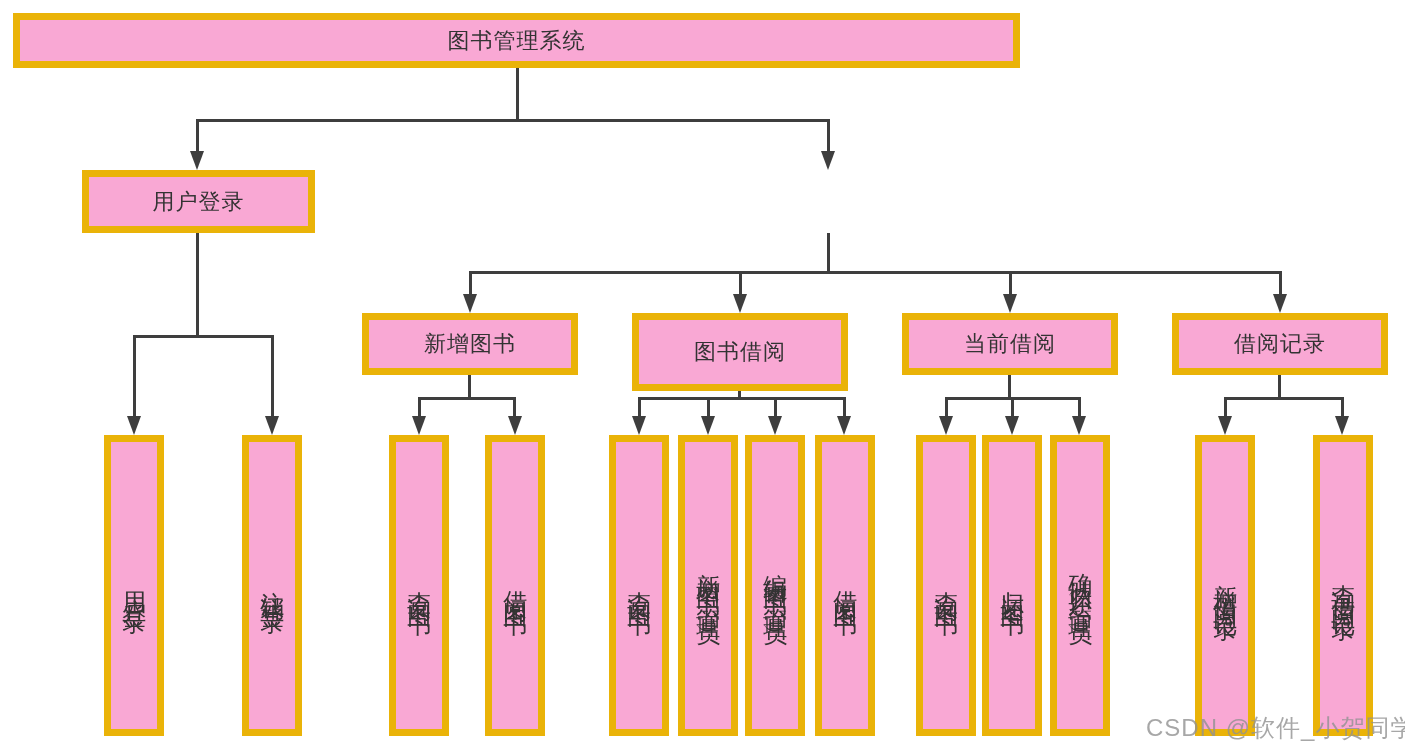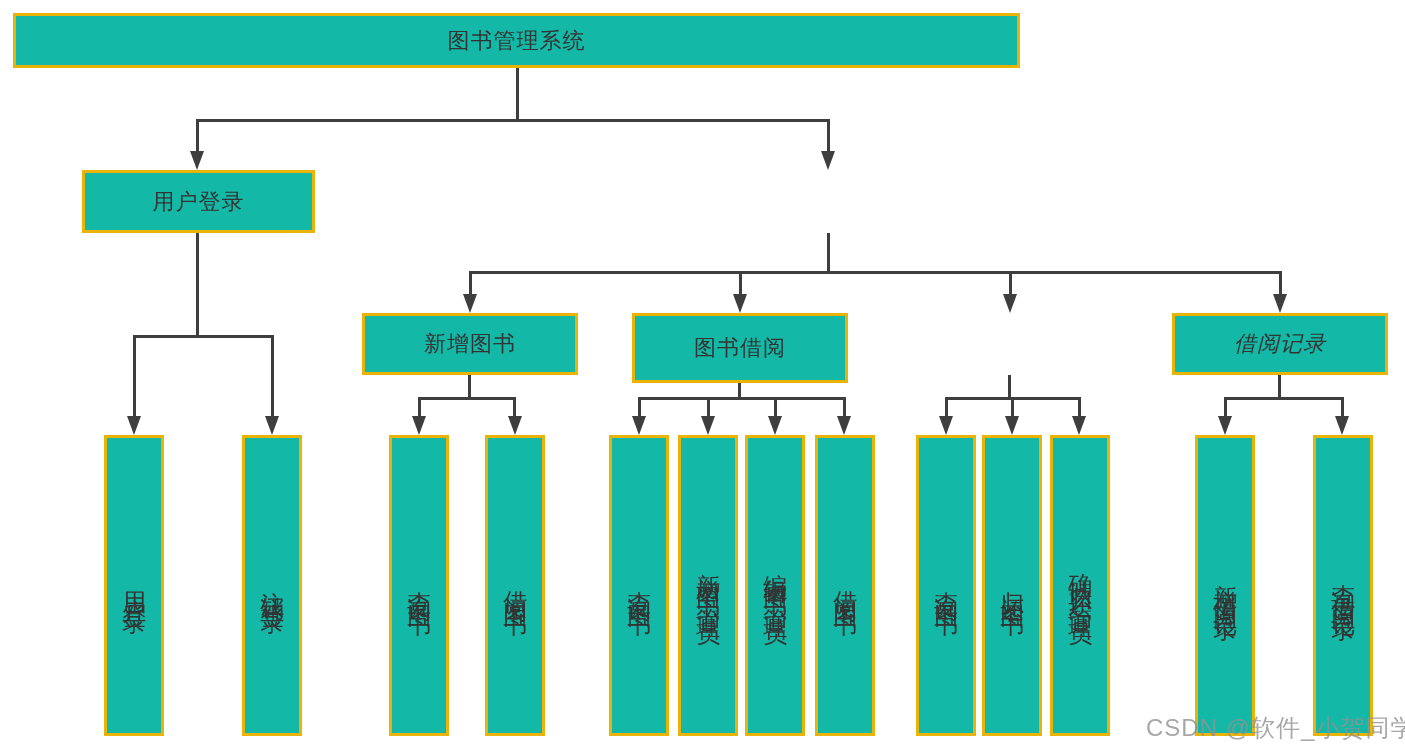--- a/index.html
+++ b/index.html
@@ -7,22 +7,22 @@
     position: relative;
     width: 1405px;
     height: 747px;
     background: #ffffff;
     font-family: "Liberation Sans", "DejaVu Sans", sans-serif;
     overflow: hidden;
   }
   .box {
     position: absolute;
     box-sizing: border-box;
-    border: 3px solid #eab308;
-    background: #14b8a6;
+    border: 7px solid #eab308;
+    background: #f9a8d4;
     display: flex;
     align-items: center;
     justify-content: center;
     color: #333333;
     z-index: 2;
     text-align: right;
   }
   .hbox { font-size: 22px; letter-spacing: 1px; }
   .vbox {
     writing-mode: vertical-rl;
@@ -85,24 +85,27 @@
   <div class="line" style="left:1009px; top:271px; width:3px; height:25px;"></div>
   <div class="line" style="left:1279px; top:271px; width:3px; height:25px;"></div>
   <div class="arrow" style="left:463px; top:294px;"></div>
   <div class="arrow" style="left:733px; top:294px;"></div>
   <div class="arrow" style="left:1003px; top:294px;"></div>
   <div class="arrow" style="left:1273px; top:294px;"></div>
 
   <div class="box hbox" style="left:362px; top:313px; width:216px; height:62px;">
     <span>新增图书</span>
   </div>
-  <div class="box hbox" style="left:632px; top:313px; width:216px; height:70px;">
+  <div class="box hbox" style="left:632px; top:313px; width:216px; height:78px;">
     <span>图书借阅</span>
   </div>
-  <div class="box hbox" style="left:1172px; top:313px; width:216px; height:62px;font-style:italic;">
+  <div class="box hbox" style="left:902px; top:313px; width:216px; height:62px;">
+    <span>当前借阅</span>
+  </div>
+  <div class="box hbox" style="left:1172px; top:313px; width:216px; height:62px;">
     <span>借阅记录</span>
   </div>
 
   <div class="line" style="left:468px; top:375px; width:3px; height:24px;"></div>
   <div class="line" style="left:418px; top:397px; width:98px; height:3px;"></div>
   <div class="line" style="left:418px; top:397px; width:3px; height:20px;"></div>
   <div class="line" style="left:513px; top:397px; width:3px; height:20px;"></div>
   <div class="arrow" style="left:412px; top:416px;"></div>
   <div class="arrow" style="left:508px; top:416px;"></div>
 

